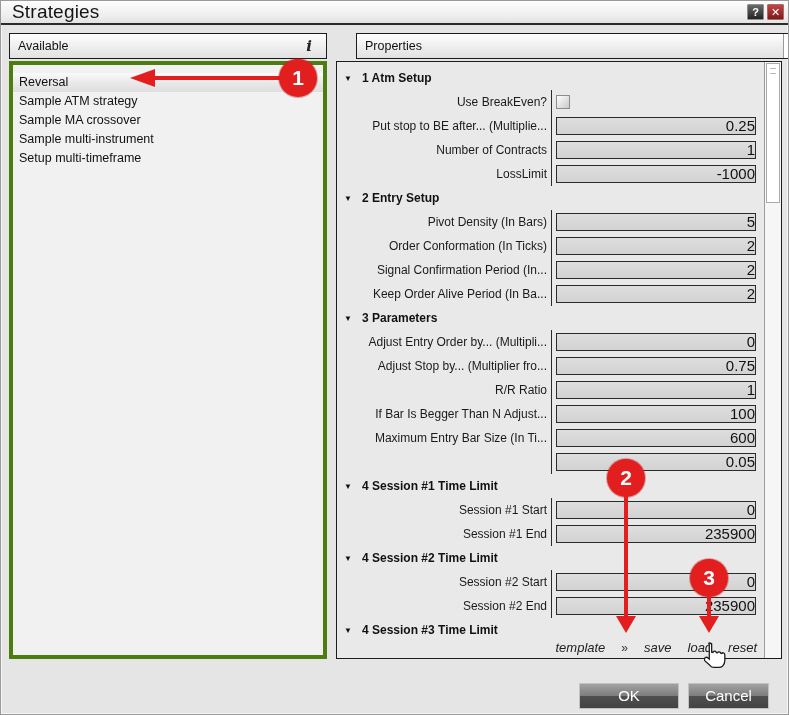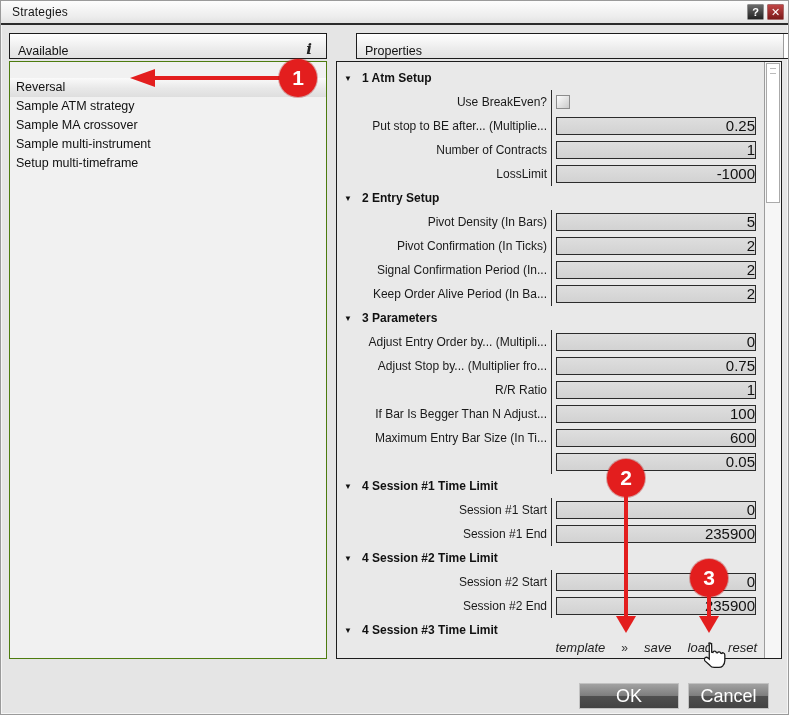--- a/index.html
+++ b/index.html
@@ -12,47 +12,47 @@
     font-family:"Liberation Sans","DejaVu Sans",sans-serif;
     overflow:hidden;
   }
   
   .titlebar{
     position:absolute;left:0;top:0;right:0;height:24px;
     background:linear-gradient(#fdfdfd,#ededed 70%,#e3e3e3);
     border-bottom:2px solid #2b2b2b;
     display:flex;align-items:center;
   }
-  .titlebar-text{font-size:12px;color:#141414;padding-left:11px;letter-spacing:.2px;}
+  .titlebar-text{font-size:19px;color:#141414;padding-left:11px;letter-spacing:.2px;}
   .titlebar-btns{position:absolute;right:4px;top:3px;display:flex;gap:3px;}
   .tb-btn{width:17px;height:16px;font-size:11px;font-weight:bold;color:#fff;
     display:flex;align-items:center;justify-content:center;border-radius:1px;}
   .tb-help{background:linear-gradient(#6a6a6a,#232323);border:1px solid #8f8f8f;}
   .tb-close{background:linear-gradient(#c04545,#7c1a1a);border:1px solid #a96a6a;}
   
   .panel-header{
     position:absolute;height:26px;
     background:linear-gradient(#ffffff,#ececec 60%,#e2e2e2);
     border:1px solid #1c1c1c;
-    display:flex;align-items:flex-end;
+    display:flex;align-items:center;
     font-size:12.5px;color:#111;
   }
   .avail-header{left:8px;top:32px;width:318px;padding:0 8px;}
   .props-header{left:335px;top:32px;width:446px;padding:0 0 0 8px;margin-left:20px;}
   .info-icon{margin-left:auto;font-family:"DejaVu Serif",serif;font-style:italic;
     font-weight:bold;font-size:15px;color:#222;padding-right:6px;}
   .header-scrollbtns{margin-left:auto;width:18px;height:100%;
     border-left:1px solid #9c9c9c;background:#fff;
     display:flex;flex-direction:column;}
   .hsb{flex:1;display:flex;align-items:center;justify-content:center;
     font-size:7px;color:#111;line-height:1;}
   .avail-list{
     position:absolute;left:8px;top:60px;width:318px;height:598px;
-    background:#f1f1f1;border:1px solid #4d7c0f;
-    padding-top:16px;
+    background:#f1f1f1;border:4px solid #4d7c0f;
+    padding-top:8px;
   }
   .list-item{height:19px;line-height:19px;font-size:12.5px;color:#111;padding-left:6px;}
   .list-item.selected{background:linear-gradient(#fafafa,#e8e8e8 55%,#dedede);}
   
   .props-body{
     position:absolute;left:335px;top:60px;width:446px;height:598px;
     background:#e9e9e9;border:1px solid #1c1c1c;
   }
   .prop-rows{position:absolute;left:0;top:0;right:17px;bottom:0;padding-top:4px;overflow:hidden;}
   .prop-section{height:24px;display:flex;align-items:center;font-size:12px;font-weight:bold;color:#111;}
@@ -85,21 +85,21 @@
     font-size:13px;font-style:italic;color:#222;
     display:flex;gap:16px;align-items:baseline;margin-left:17px;
   }
   .template-bar .sep{font-style:normal;font-size:12px;color:#333;}
   .tpl-link{cursor:pointer;}
   
   .btn{
     position:absolute;top:682px;height:26px;
     background:linear-gradient(#a2a2a2,#7e7e7e 48%,#4f4f4f 52%,#434343);
     border:1px solid #c2c2c2;
-    color:#fff;font-size:18px;text-align:center;line-height:24px;
+    color:#fff;font-size:15px;text-align:center;line-height:24px;
     font-family:"Liberation Sans",sans-serif;
   }
   .btn-ok{left:578px;width:100px;}
   .btn-cancel{left:687px;width:81px;}
   
   .ann{position:absolute;z-index:50;}
   .ann-circle{
     width:38px;height:38px;border-radius:50%;background:#e31e1e;
     color:#fff;font-size:21px;font-weight:bold;
     display:flex;align-items:center;justify-content:center;
@@ -178,21 +178,21 @@
           <div class="tri">▼</div>
           <div>2 Entry Setup</div>
         </div>
         <div class="prop-row">
           <div class="prop-label">Pivot Density (In Bars)</div>
           <div class="prop-value">
             <div class="prop-field">5</div>
           </div>
         </div>
         <div class="prop-row">
-          <div class="prop-label">Pivot Confirmation (In Ticks)</div>
+          <div class="prop-label">Order Conformation (In Ticks)</div>
           <div class="prop-value">
             <div class="prop-field">2</div>
           </div>
         </div>
         <div class="prop-row">
           <div class="prop-label">Signal Confirmation Period (In...</div>
           <div class="prop-value">
             <div class="prop-field">2</div>
           </div>
         </div>

